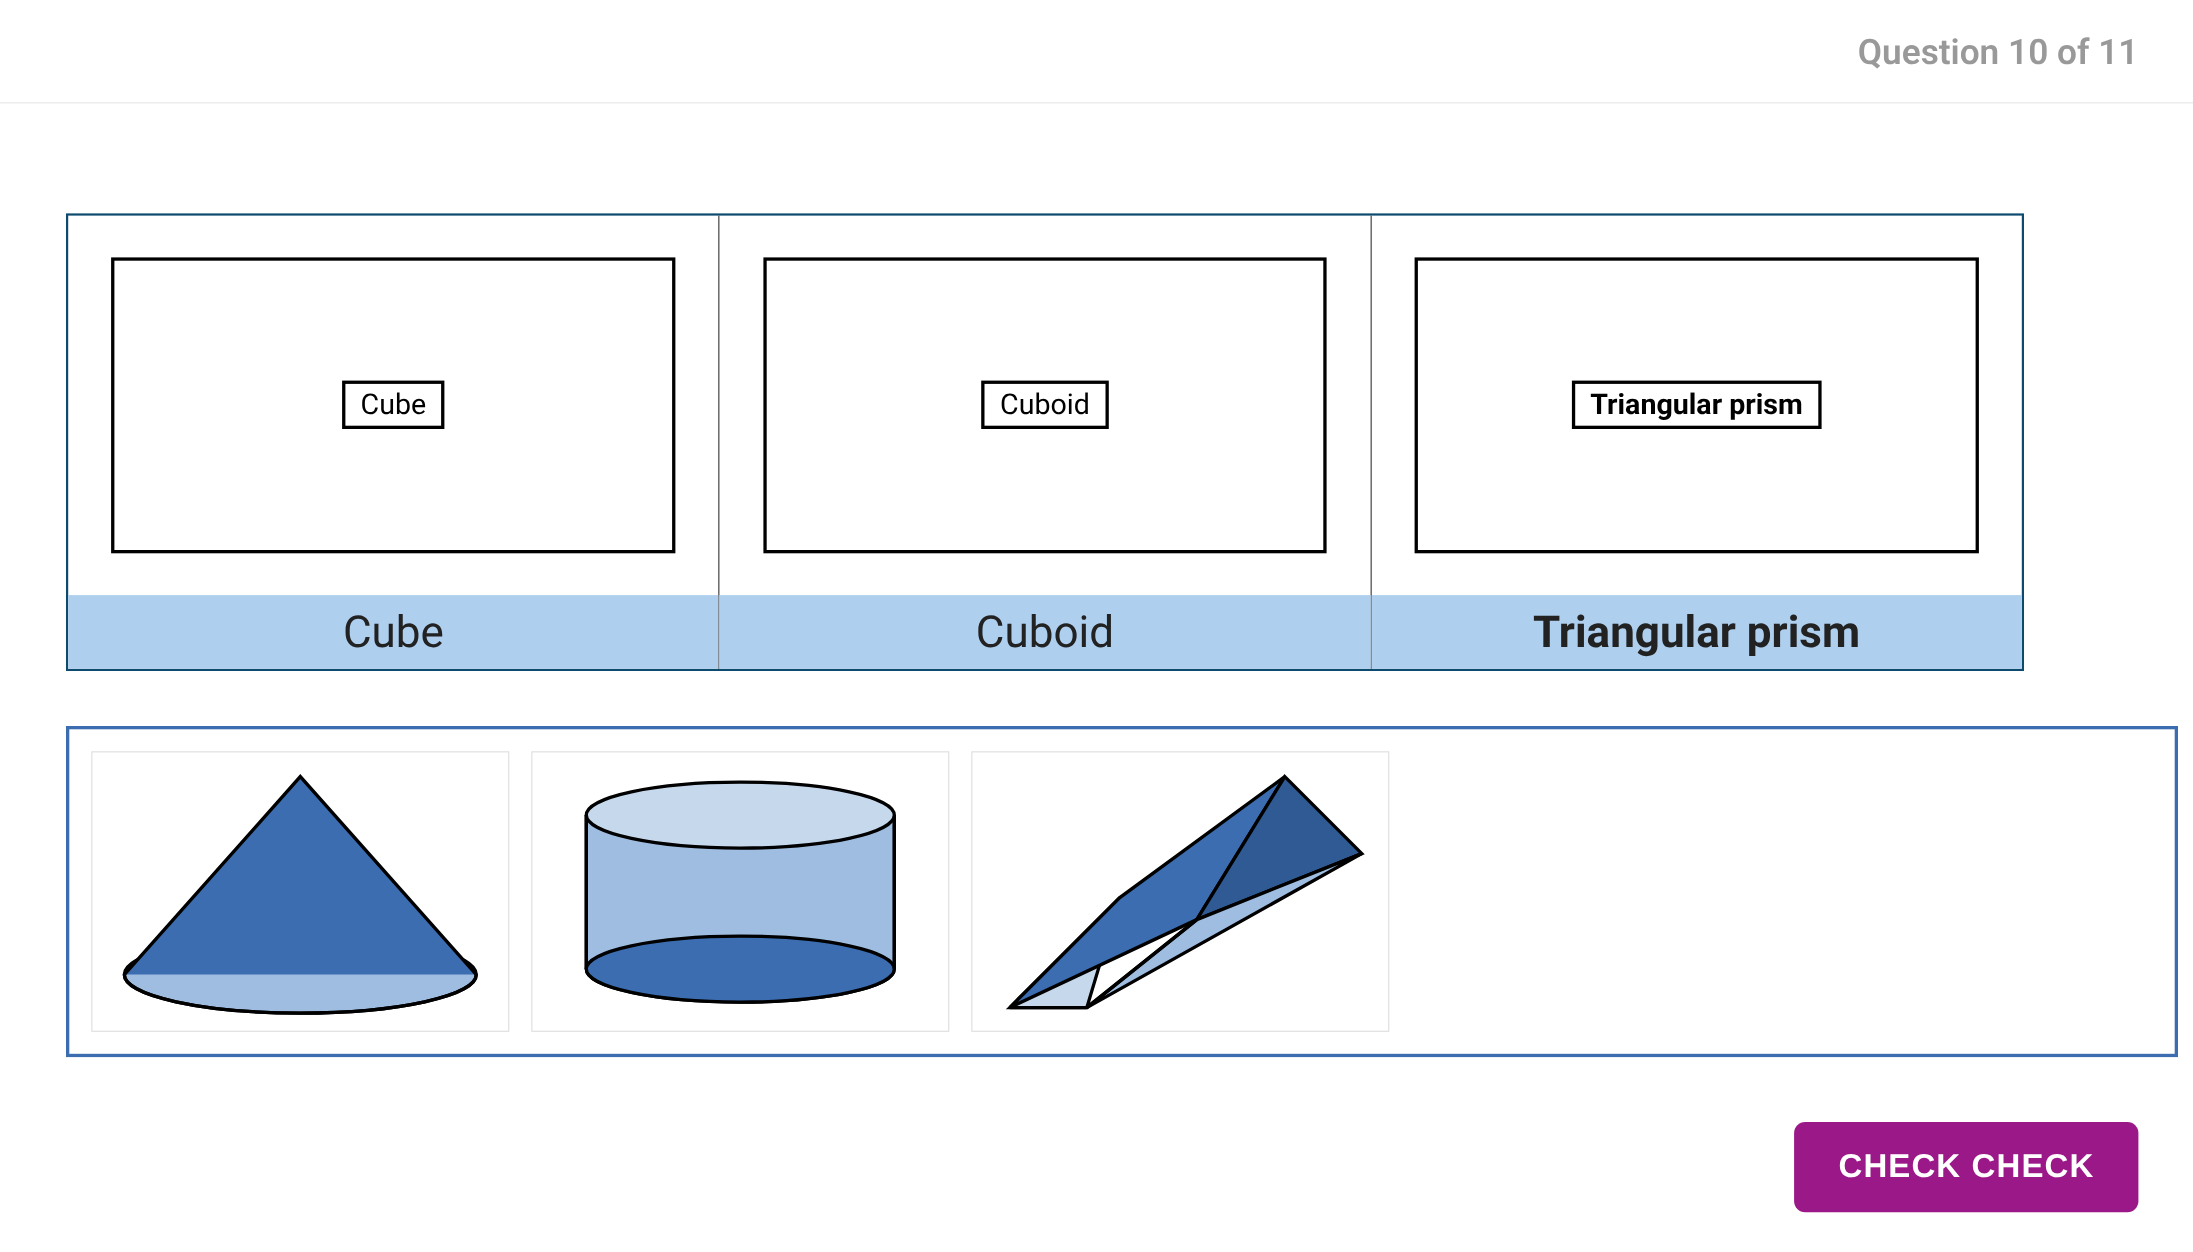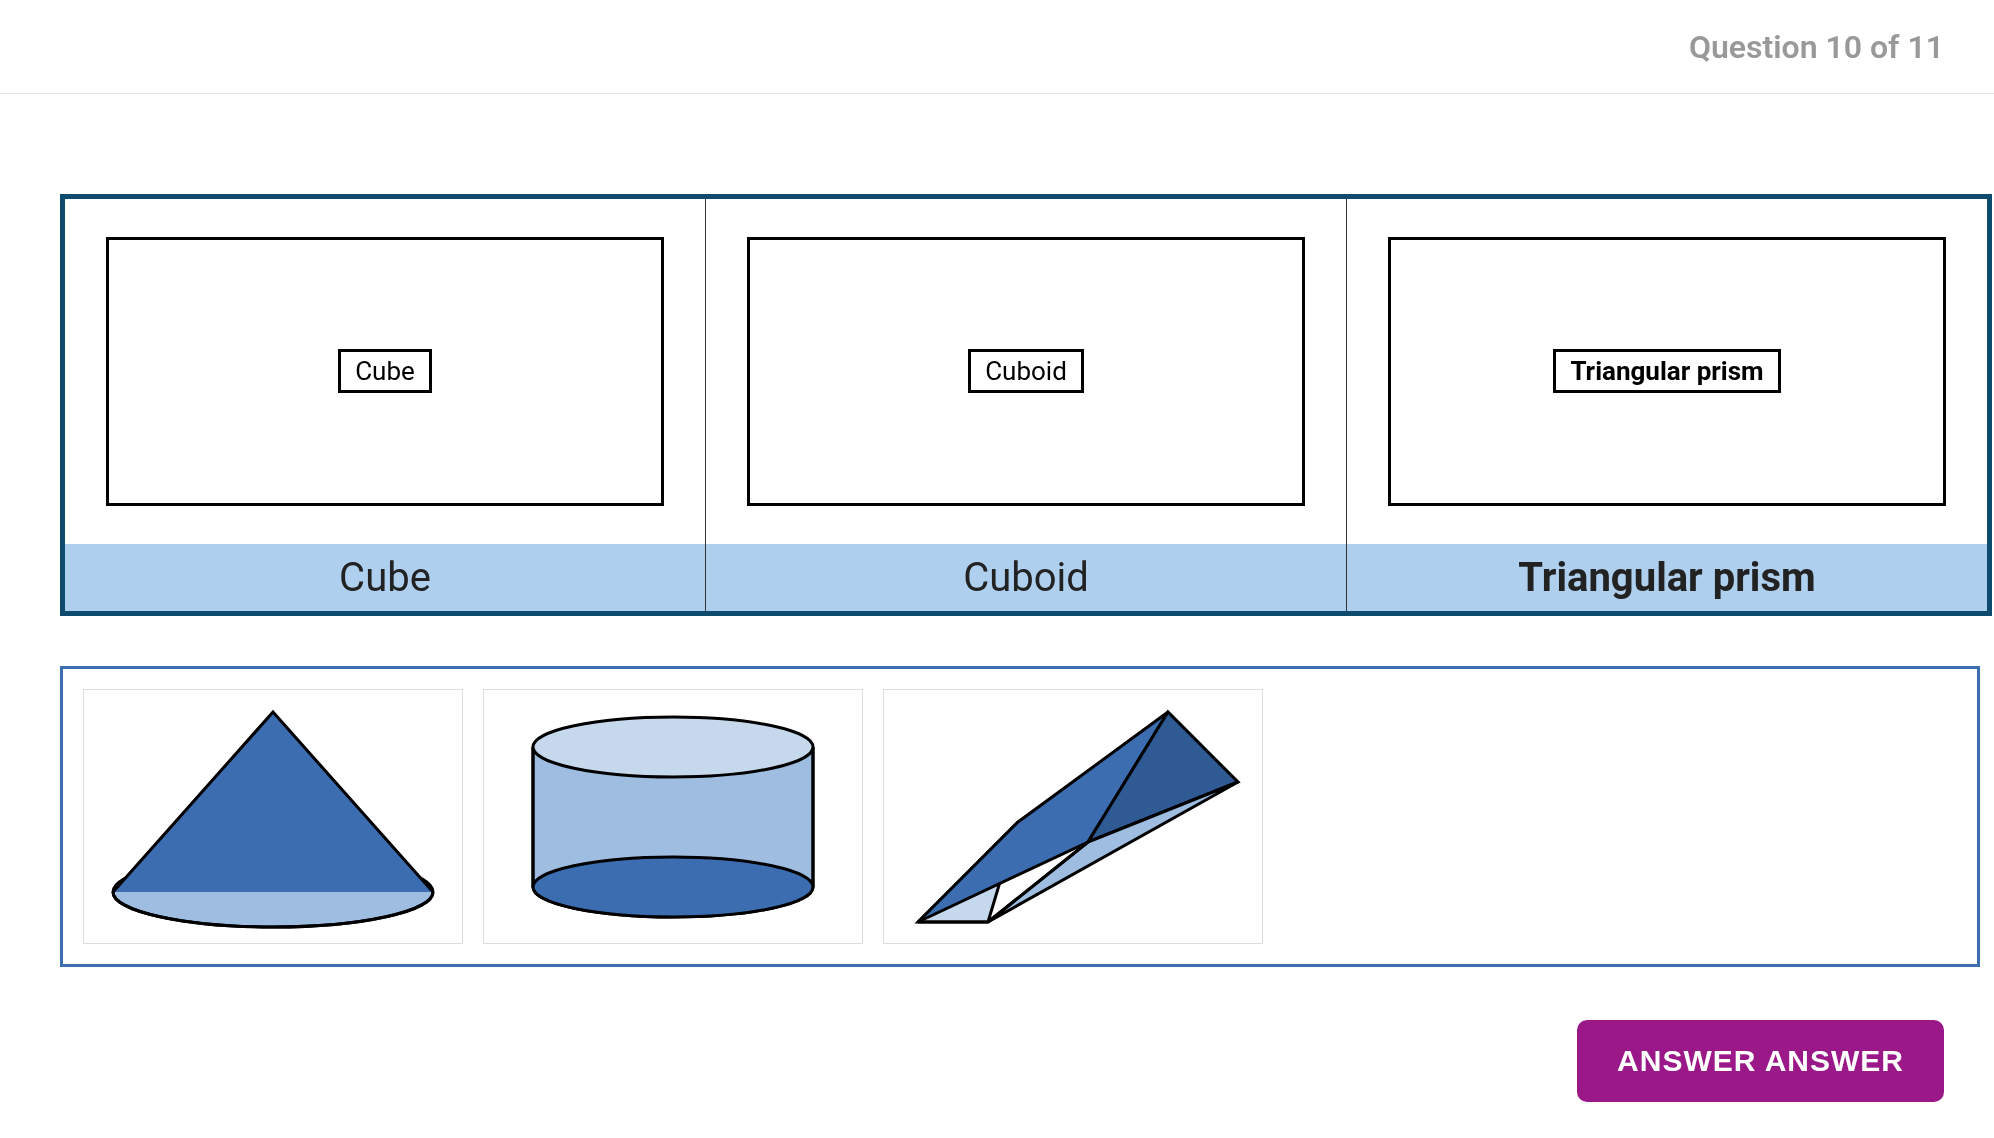--- a/index.html
+++ b/index.html
@@ -26,22 +26,22 @@
     .question-counter {
       color: #999;
       font-size: 32px;
       font-weight: 600;
     }
     .content {
       padding: 100px 60px 0 60px;
     }
     .drop-table {
       display: flex;
-      width: 1932px;
-      border: 5px solid #0c4a6e;
+      width: 1780px;
+      border: 2px solid #0c4a6e;
     }
     .drop-col {
       flex: 1;
       border-right: 1px solid #333;
       display: flex;
       flex-direction: column;
     }
     .drop-col:last-child {
       border-right: none;
       font-weight: bold;
@@ -184,13 +184,13 @@
           <line x1="30" y1="230" x2="100" y2="230" stroke="#000" stroke-width="3"></line>
           <line x1="100" y1="230" x2="200" y2="150" stroke="#000" stroke-width="3"></line>
         </svg>
       </span>
     </div>
 
   </div>
 
 </div>
 
-<button class="check-btn">ANSWER ANSWER</button>
+<button class="check-btn">CHECK CHECK</button>
 
 </body></html>

